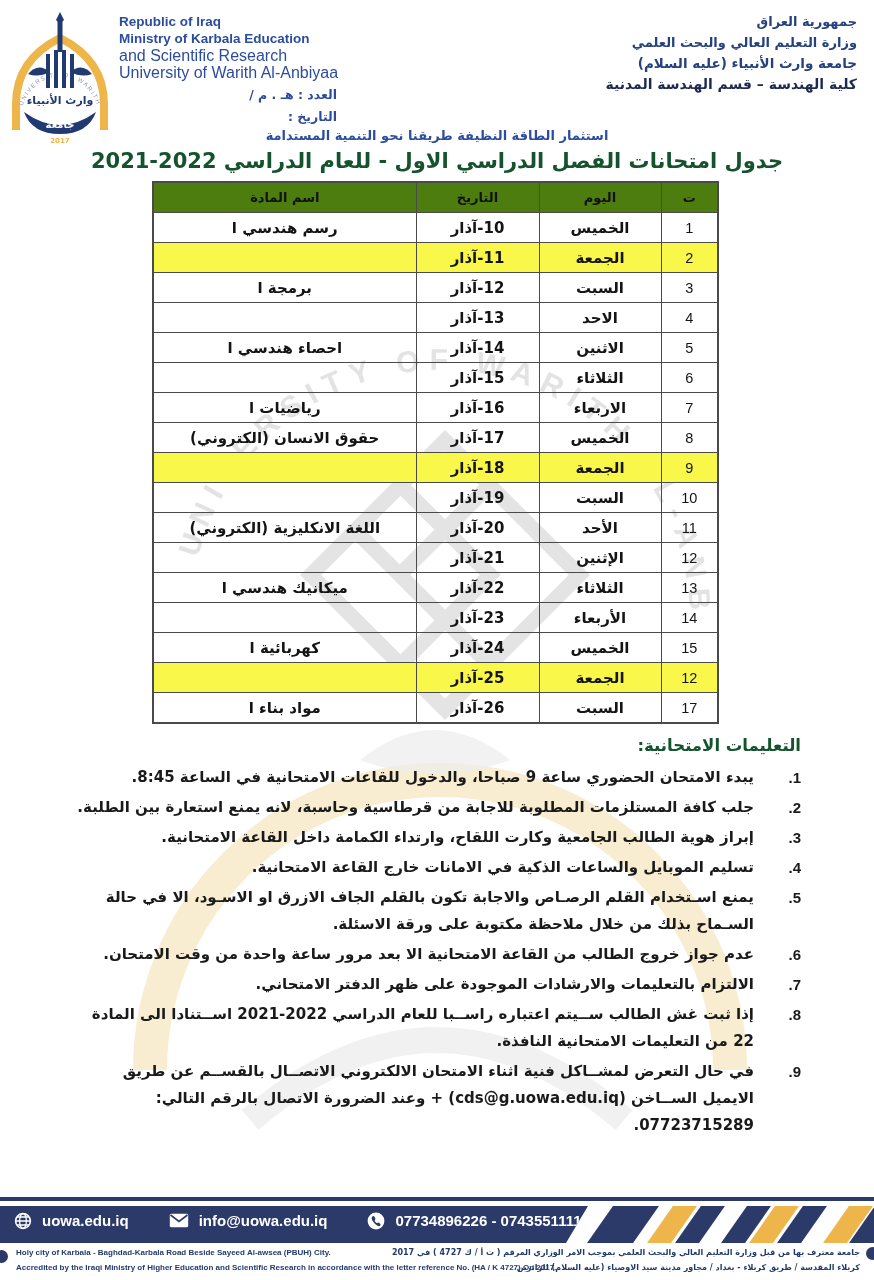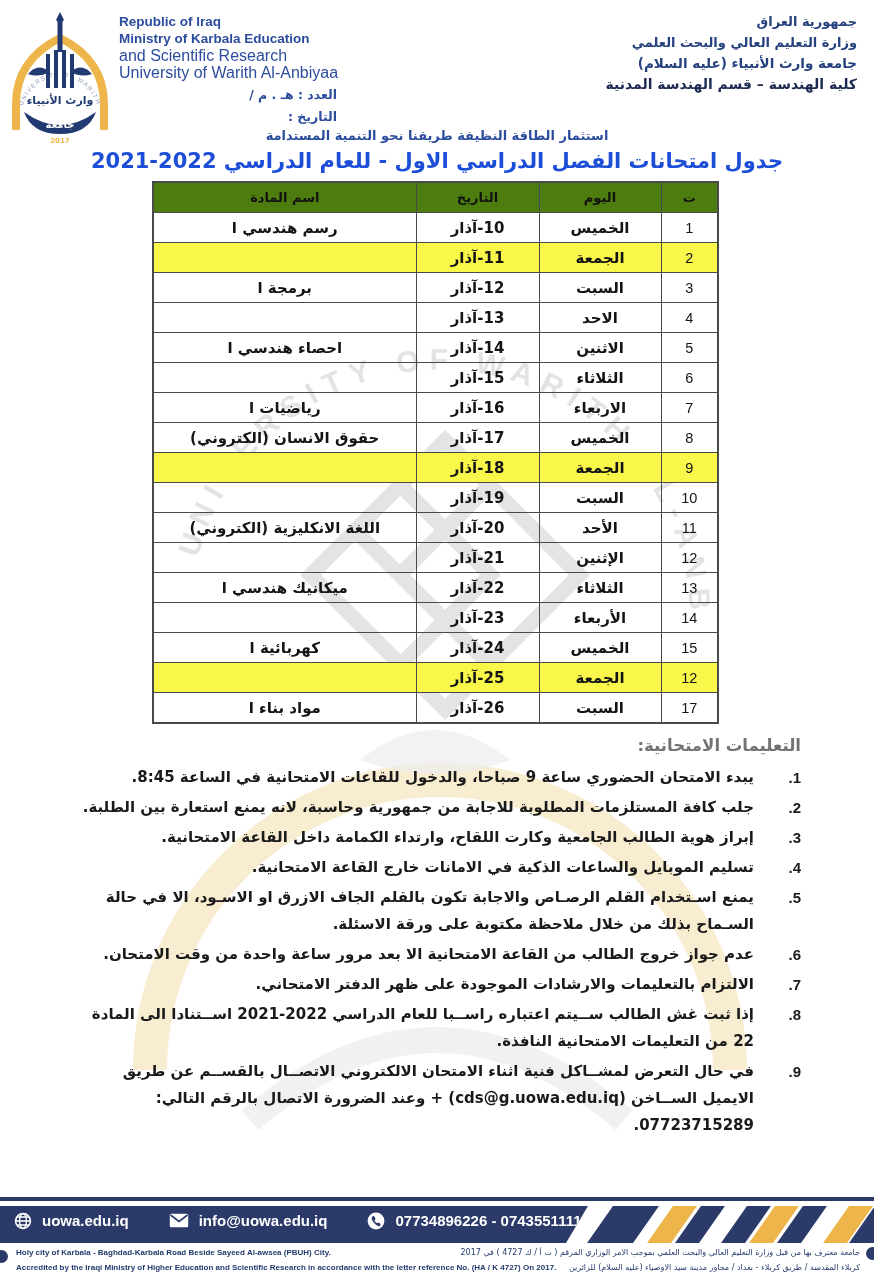--- a/index.html
+++ b/index.html
@@ -17,37 +17,37 @@
   .en-block .l3,.en-block .l4{font-weight:normal;font-size:16px;line-height:17px;}
   .issue-block{left:200px;top:84px;width:137px;direction:rtl;color:#2c4d9e;
                font-weight:bold;font-size:12.5px;line-height:22px;z-index:2;}
   .ar-block{right:17px;top:12px;width:420px;direction:rtl;text-align:right;z-index:2;}
   .ar-block .a1,.ar-block .a2,.ar-block .a3{color:#25417e;font-weight:bold;font-size:13px;line-height:20.5px;}
   .ar-block .a3{font-size:13.5px;}
   .ar-block .a4{color:#1c2a52;font-weight:bold;font-size:14px;line-height:21px;}
 
   .tagline{left:87px;top:128px;width:700px;text-align:center;direction:rtl;color:#2c4d9e;
            font-weight:bold;font-size:13px;z-index:2;}
-  .doc-title{left:87px;top:145px;width:700px;text-align:center;direction:rtl;color:#1d4ed8;
+  .doc-title{left:87px;top:145px;width:700px;text-align:center;direction:rtl;color:#14532d;
              font-weight:bold;font-size:21px;line-height:32px;z-index:2;}
 
   
   .exam-table{left:152px;top:181px;z-index:2;}
   table{border-collapse:collapse;direction:rtl;table-layout:fixed;width:565px;
         font-family:"DejaVu Sans",sans-serif;}
   table,td,th{border:1px solid #4a4a4a;}
   table{border-width:2px;}
   th{background:#4d7c0f;height:27px;font-size:13px;font-weight:bold;color:#111;}
   td{height:29px;text-align:center;vertical-align:middle;padding:0;font-size:15px;color:#141414;}
   td.c-no{font-weight:normal;font-size:14.5px;font-family:"Liberation Sans",sans-serif;}
   td.c-day,td.c-date,td.c-subj{font-weight:bold;direction:rtl;}
   tr.hl td{background:#f9f84a;}
 
   
-  .inst-head{right:73px;top:736px;direction:rtl;color:#737373;font-weight:bold;font-size:16.5px;z-index:2;margin-left:19px;}
+  .inst-head{right:73px;top:736px;direction:rtl;color:#14532d;font-weight:bold;font-size:16.5px;z-index:2;margin-left:19px;}
   .inst-list{left:70px;top:764px;width:731px;direction:rtl;z-index:2;}
   .inst-item{display:flex;direction:rtl;gap:21px;margin-bottom:3px;}
   .inst-num{flex:0 0 26px;direction:rtl;font-weight:bold;font-size:15px;color:#1a1a1a;
             line-height:27px;font-family:"Liberation Sans",sans-serif;}
   .inst-text{flex:1;text-align:right;font-weight:bold;font-size:15px;color:#1a1a1a;line-height:27px;}
 
   
   .footer-rule{left:0;top:1197px;width:874px;height:4px;background:#2b3a68;z-index:2;}
   .footer-bar{left:0;top:1206px;width:588px;height:37px;background:#2b3a68;z-index:2;
               clip-path:polygon(0 0,588px 0,566px 37px,0 37px);
@@ -55,21 +55,21 @@
               color:#ffffff;font-family:"Liberation Sans",sans-serif;font-weight:bold;font-size:15px;}
   .bar-item{display:flex;align-items:center;gap:10px;white-space:nowrap;}
   .bar-item + .bar-item{margin-left:28px;}
   .stripe{position:absolute;top:1206px;height:37px;transform:skewX(-35deg);z-index:2;}
   .s-navy{background:#2b3a68;} .s-gold{background:#eeb64a;}
 
   .foot-line{position:absolute;width:874px;height:13px;z-index:2;}
   .foot-en{position:absolute;left:16px;top:0;color:#233a6d;font-family:"Liberation Sans",sans-serif;
            font-weight:bold;font-size:8px;white-space:nowrap;}
   .foot-ar{position:absolute;right:14px;top:0;color:#233a6d;direction:rtl;font-size:8px;
-           font-weight:normal;white-space:nowrap;}
+           font-weight:bold;white-space:nowrap;}
   .edge-dot{position:absolute;width:13px;height:13px;border-radius:50%;background:#2b3a68;z-index:2;}
 </style>
 </head>
 <body>
 
 <div class="page">
 
   <svg class="abs watermark" viewBox="0 0 874 1280">
     <defs>
       <path id="wmArc" d="M 190 620 A 250 250 0 1 1 690 620" fill="none"></path>
@@ -254,21 +254,21 @@
   </div>
 
   <div class="abs inst-head">التعليمات الامتحانية:</div>
   <div class="abs inst-list">
     <div class="inst-item">
         <span class="inst-num">1.</span>
         <span class="inst-text">يبدء الامتحان الحضوري ساعة 9 صباحا، والدخول للقاعات الامتحانية في الساعة 8:45.</span>
       </div>
     <div class="inst-item">
         <span class="inst-num">2.</span>
-        <span class="inst-text">جلب كافة المستلزمات المطلوبة للاجابة من جمهورية وحاسبة، لانه يمنع استعارة بين الطلبة.</span>
+        <span class="inst-text">جلب كافة المستلزمات المطلوبة للاجابة من قرطاسية وحاسبة، لانه يمنع استعارة بين الطلبة.</span>
       </div>
     <div class="inst-item">
         <span class="inst-num">3.</span>
         <span class="inst-text">إبراز هوية الطالب الجامعية وكارت اللقاح، وارتداء الكمامة داخل القاعة الامتحانية.</span>
       </div>
     <div class="inst-item">
         <span class="inst-num">4.</span>
         <span class="inst-text">تسليم الموبايل والساعات الذكية في الامانات خارج القاعة الامتحانية.</span>
       </div>
     <div class="inst-item">

